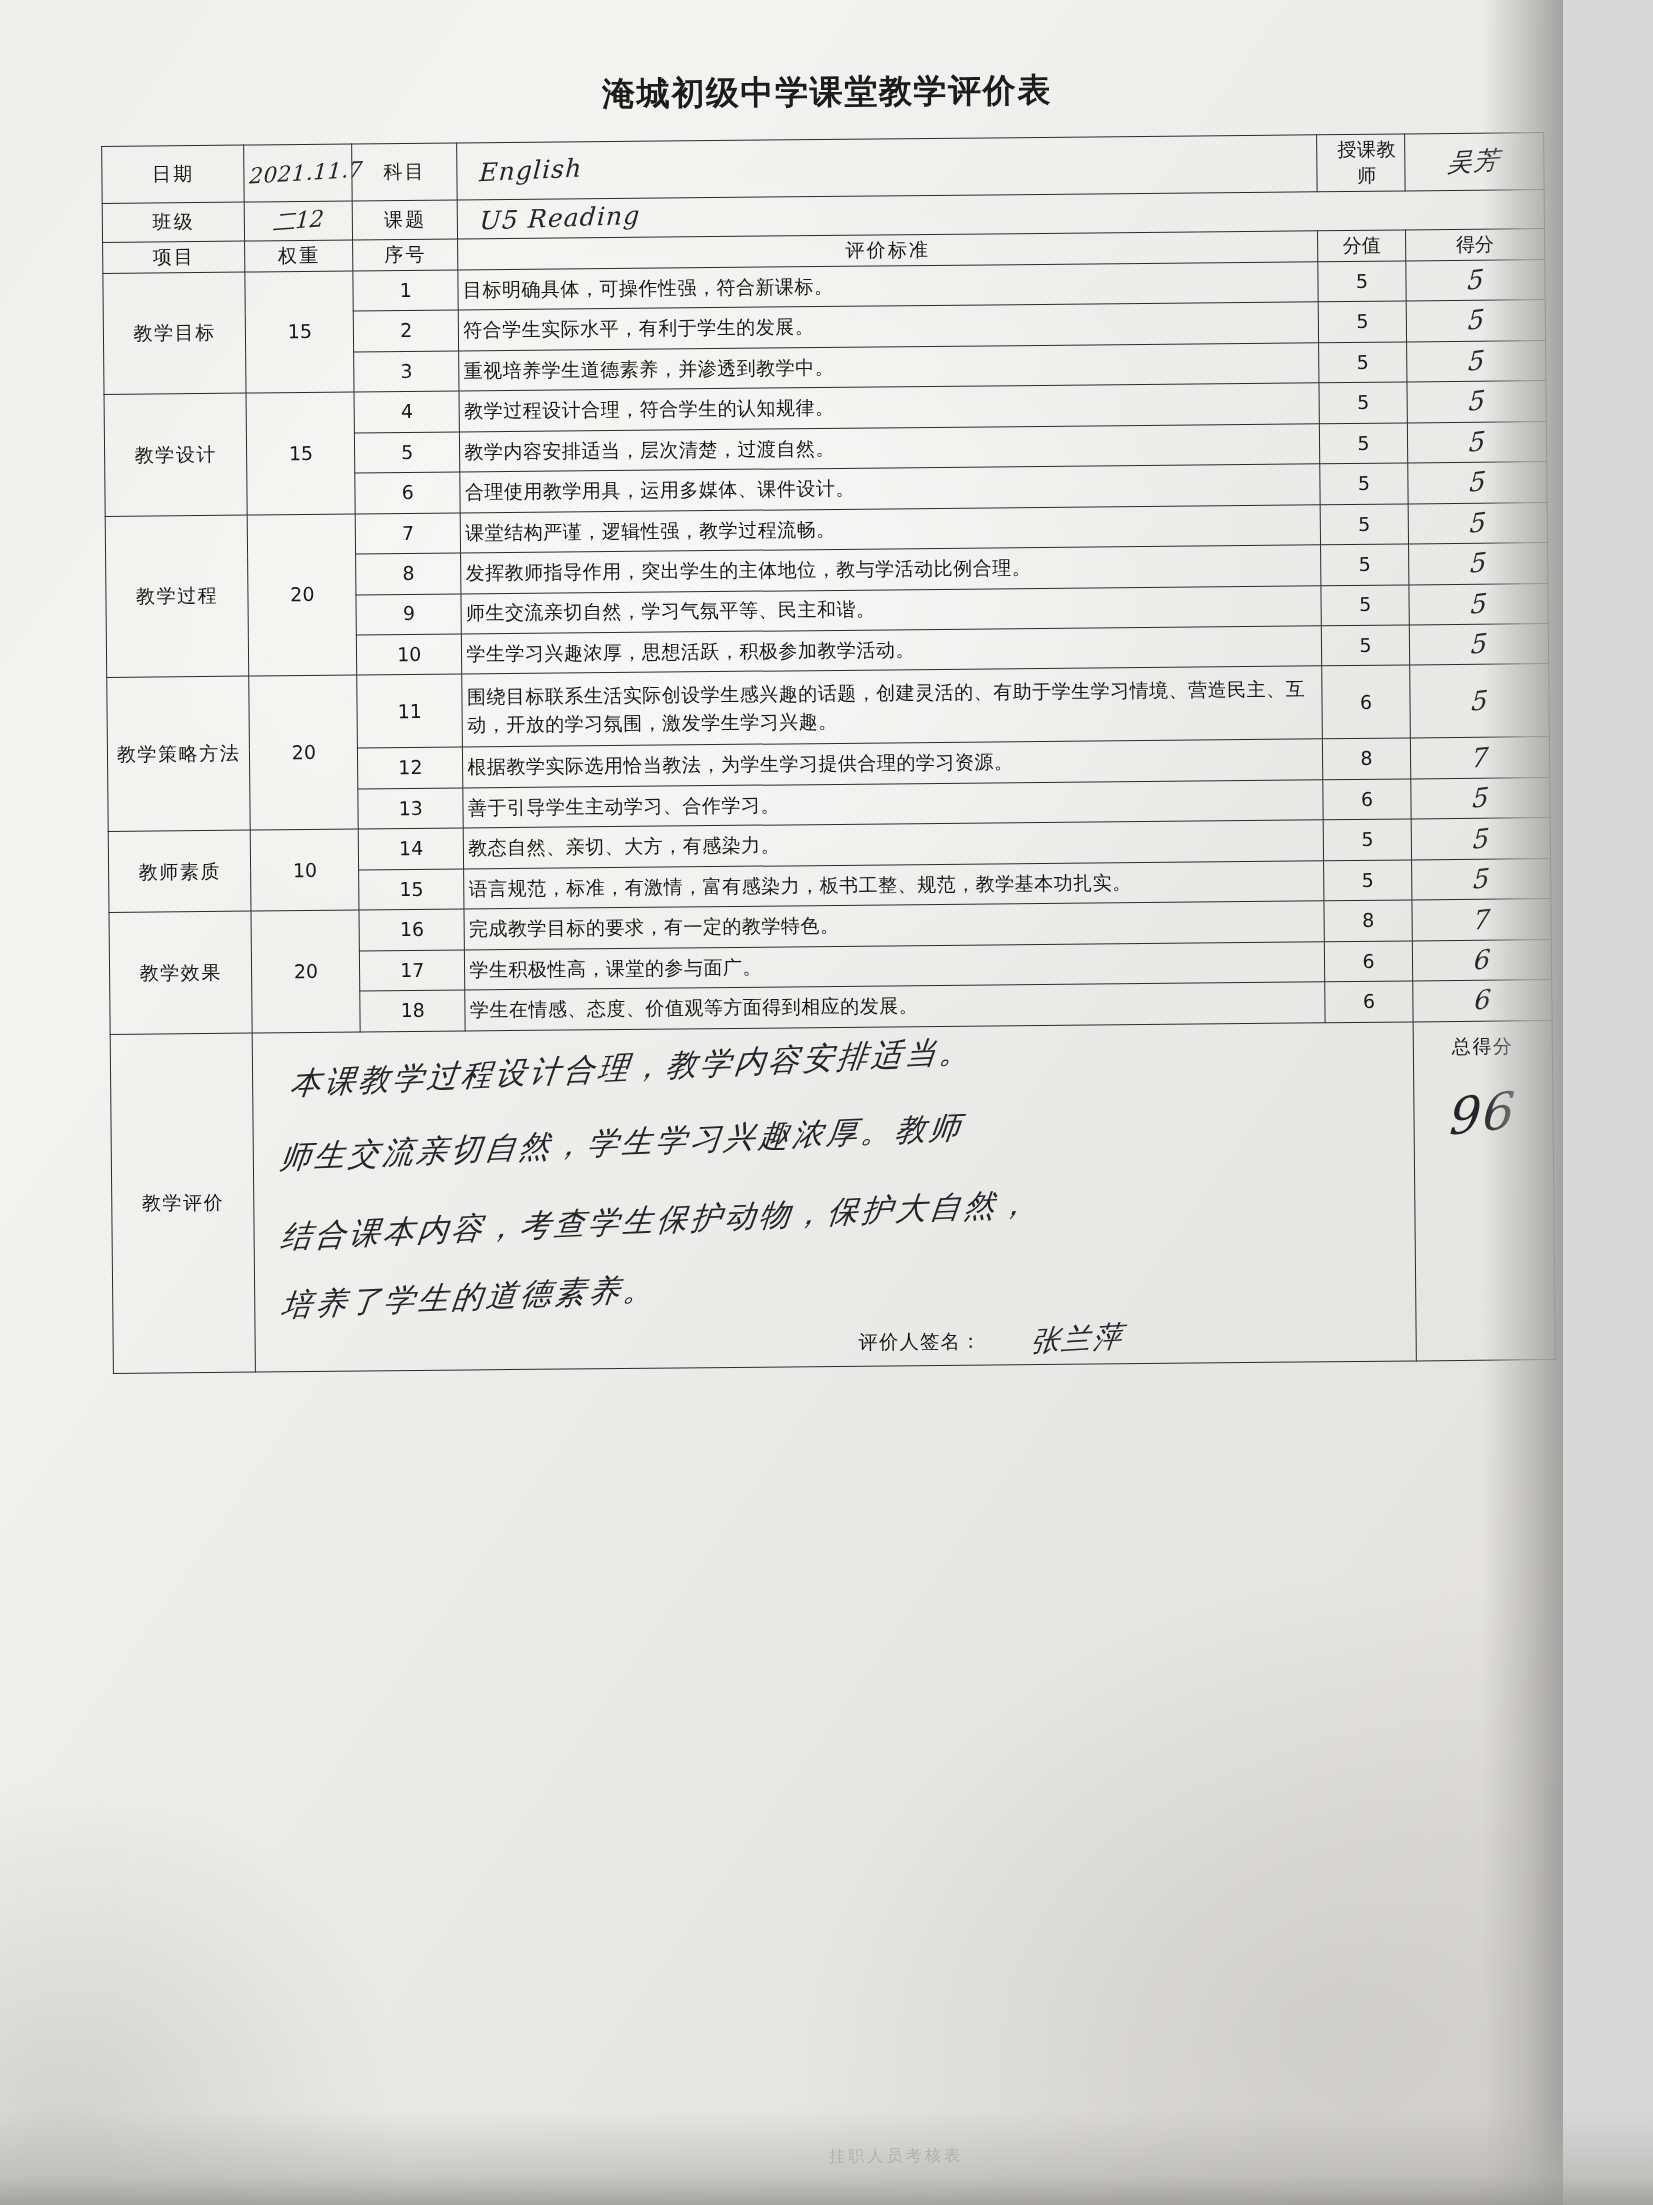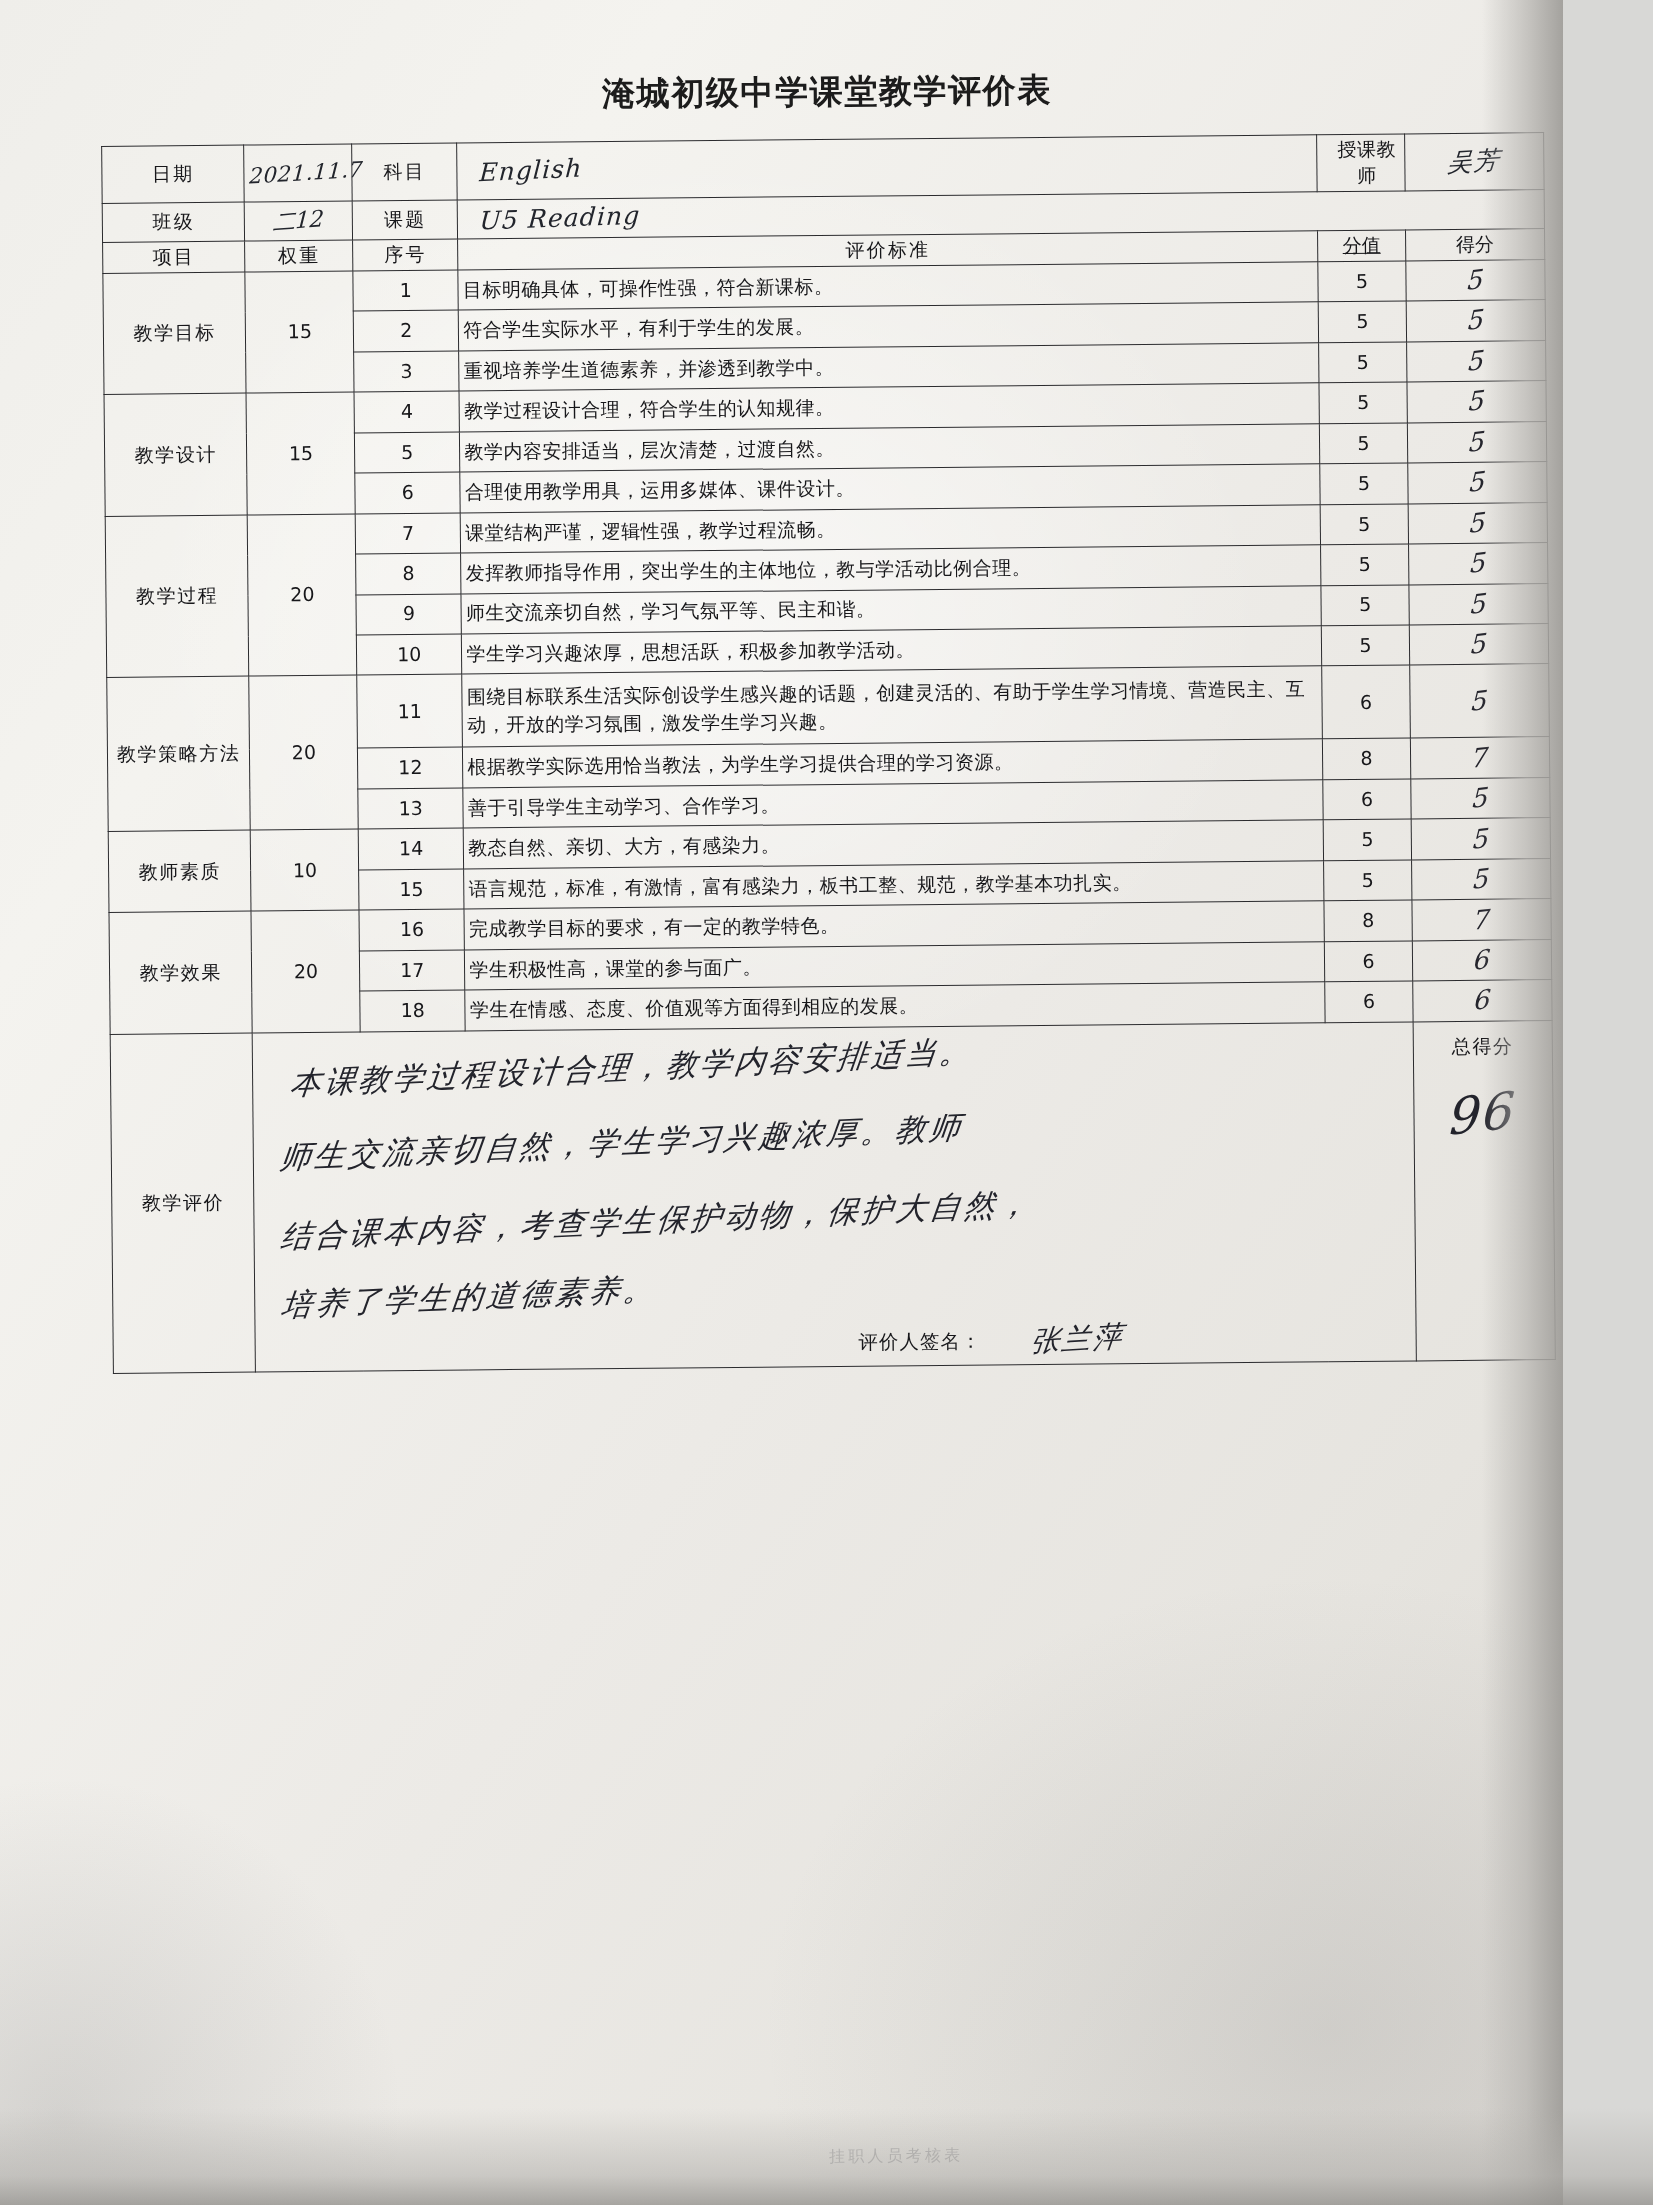--- a/index.html
+++ b/index.html
@@ -253,21 +253,21 @@
           <td colspan="3" style="text-align:left; padding-left:21.5px;">
             <span class="hw hand-topic">U5 Reading</span>
           </td>
         </tr>
 
         <tr>
           <td class="c-label">项目</td>
           <td class="c-label">权重</td>
           <td class="c-label">序号</td>
           <td class="c-label">评价标准</td>
-          <td class="c-label" style="letter-spacing:0;text-decoration:underline;">分值</td>
+          <td class="c-label" style="letter-spacing:0;">分值</td>
           <td class="c-label" style="letter-spacing:0;">得分</td>
         </tr>
 
         <tr>
           <td class="cat" rowspan="3">教学目标</td>
           <td class="c-center" rowspan="3">15</td>
           <td class="num">1</td>
           <td class="c-crit">目标明确具体，可操作性强，符合新课标。</td>
           <td class="score-cell">5</td>
           <td class="score-cell"><span class="hand-score">5</span></td>

